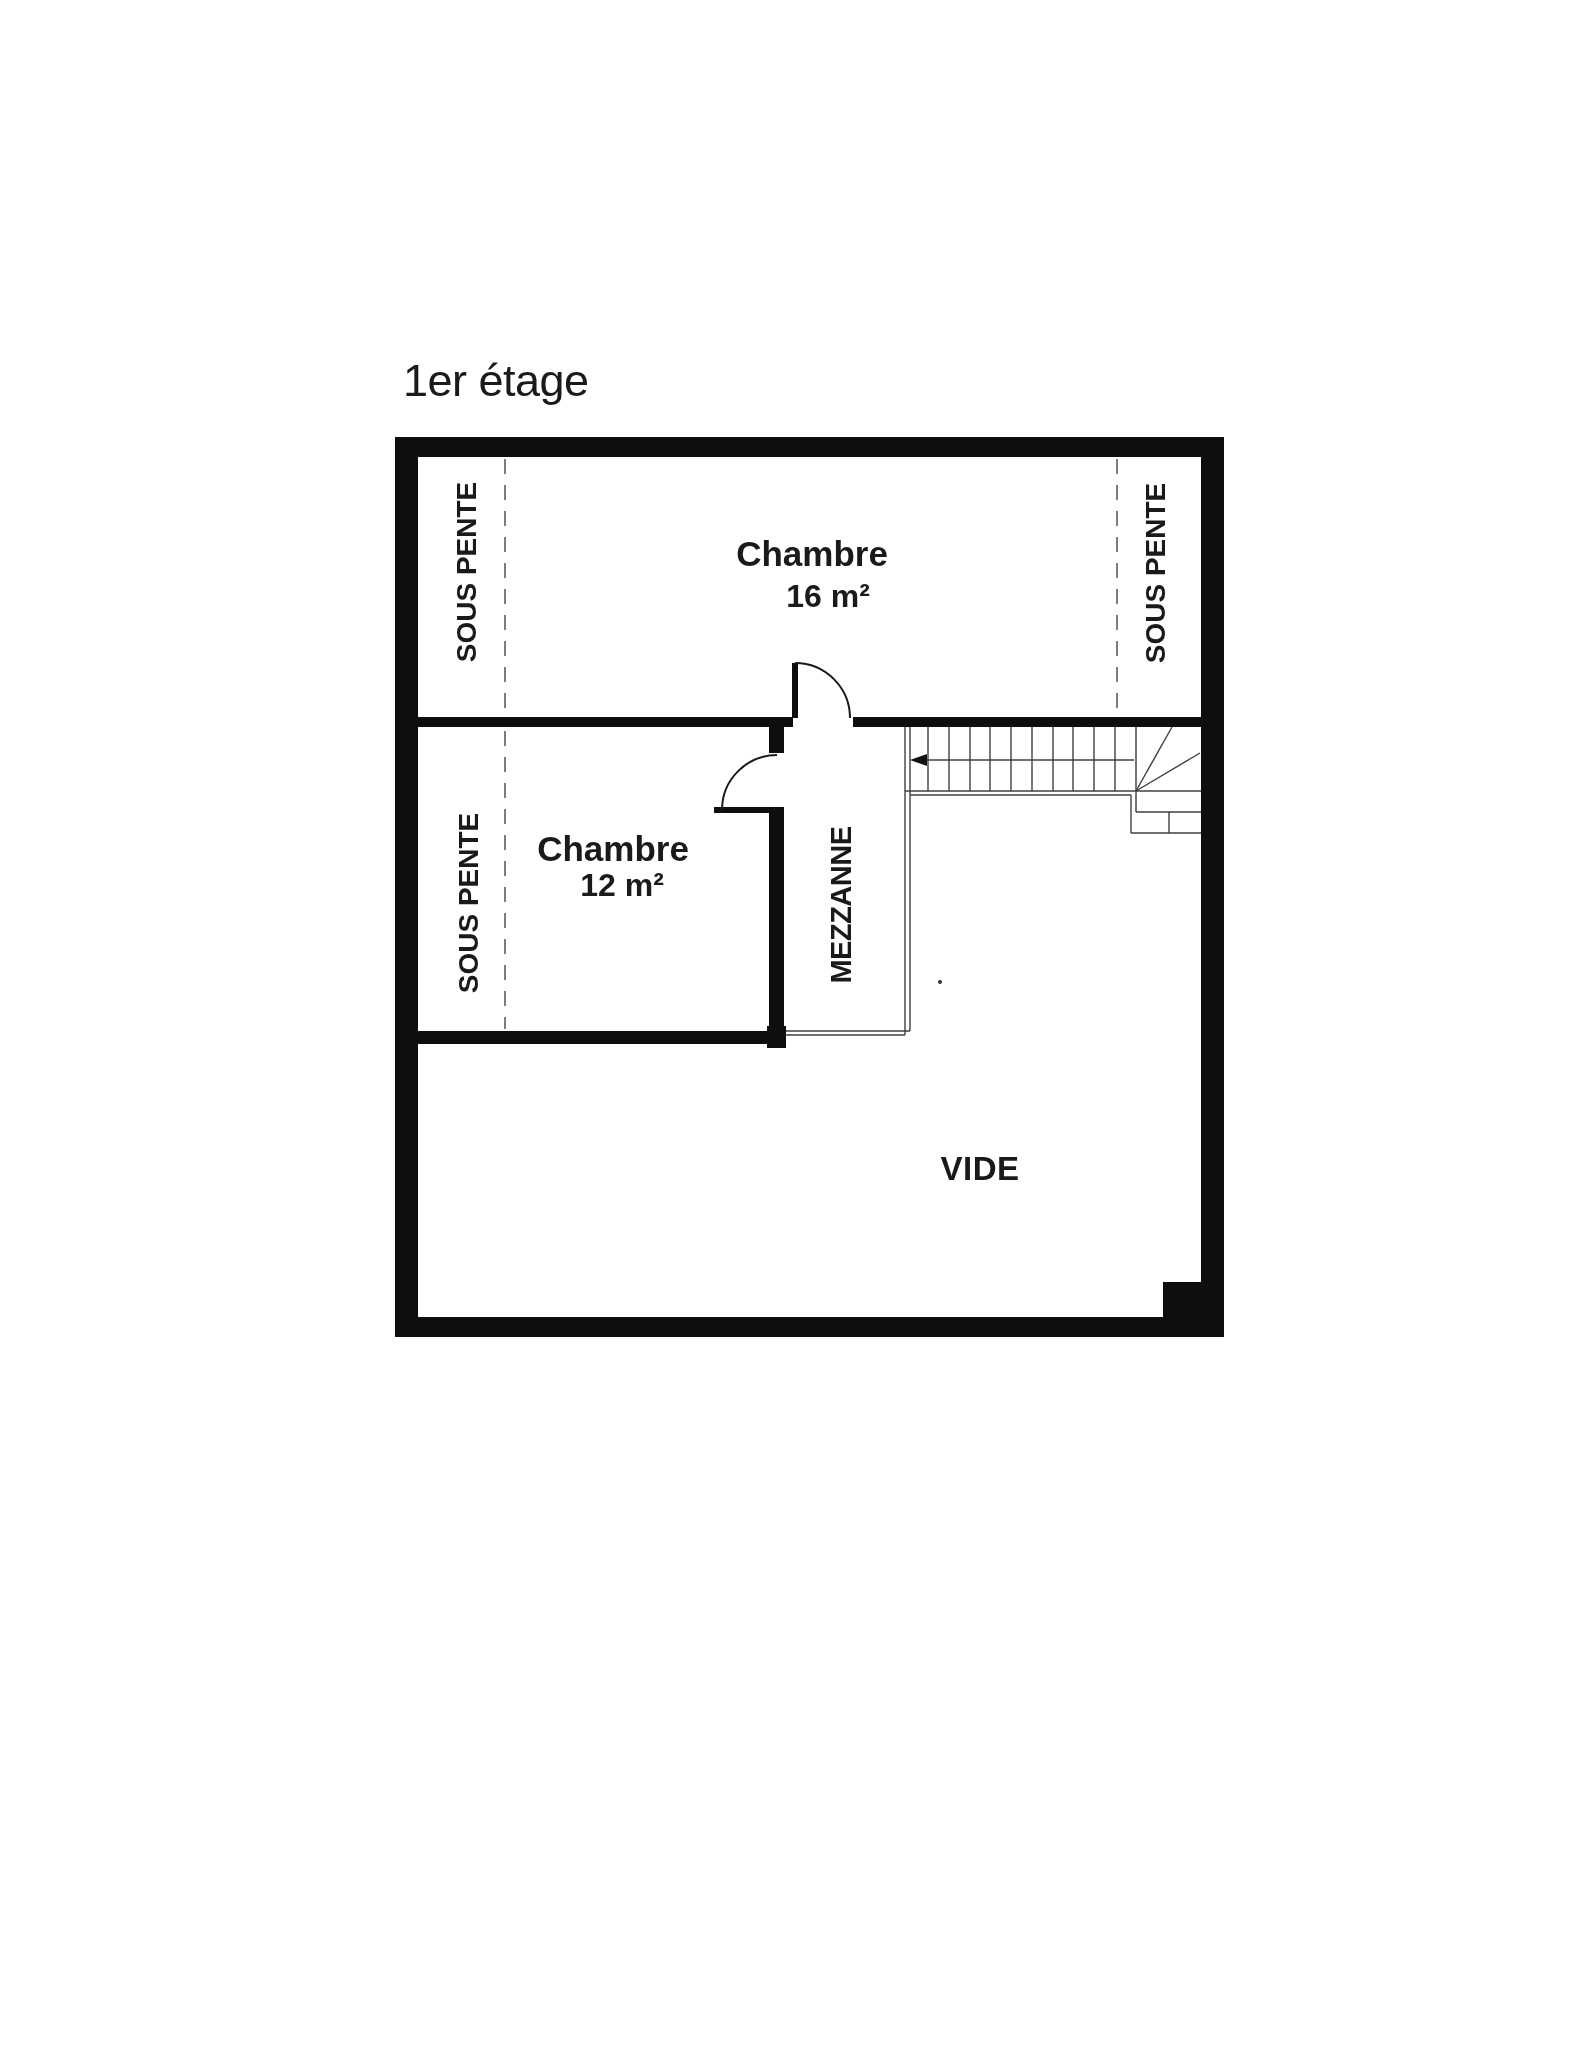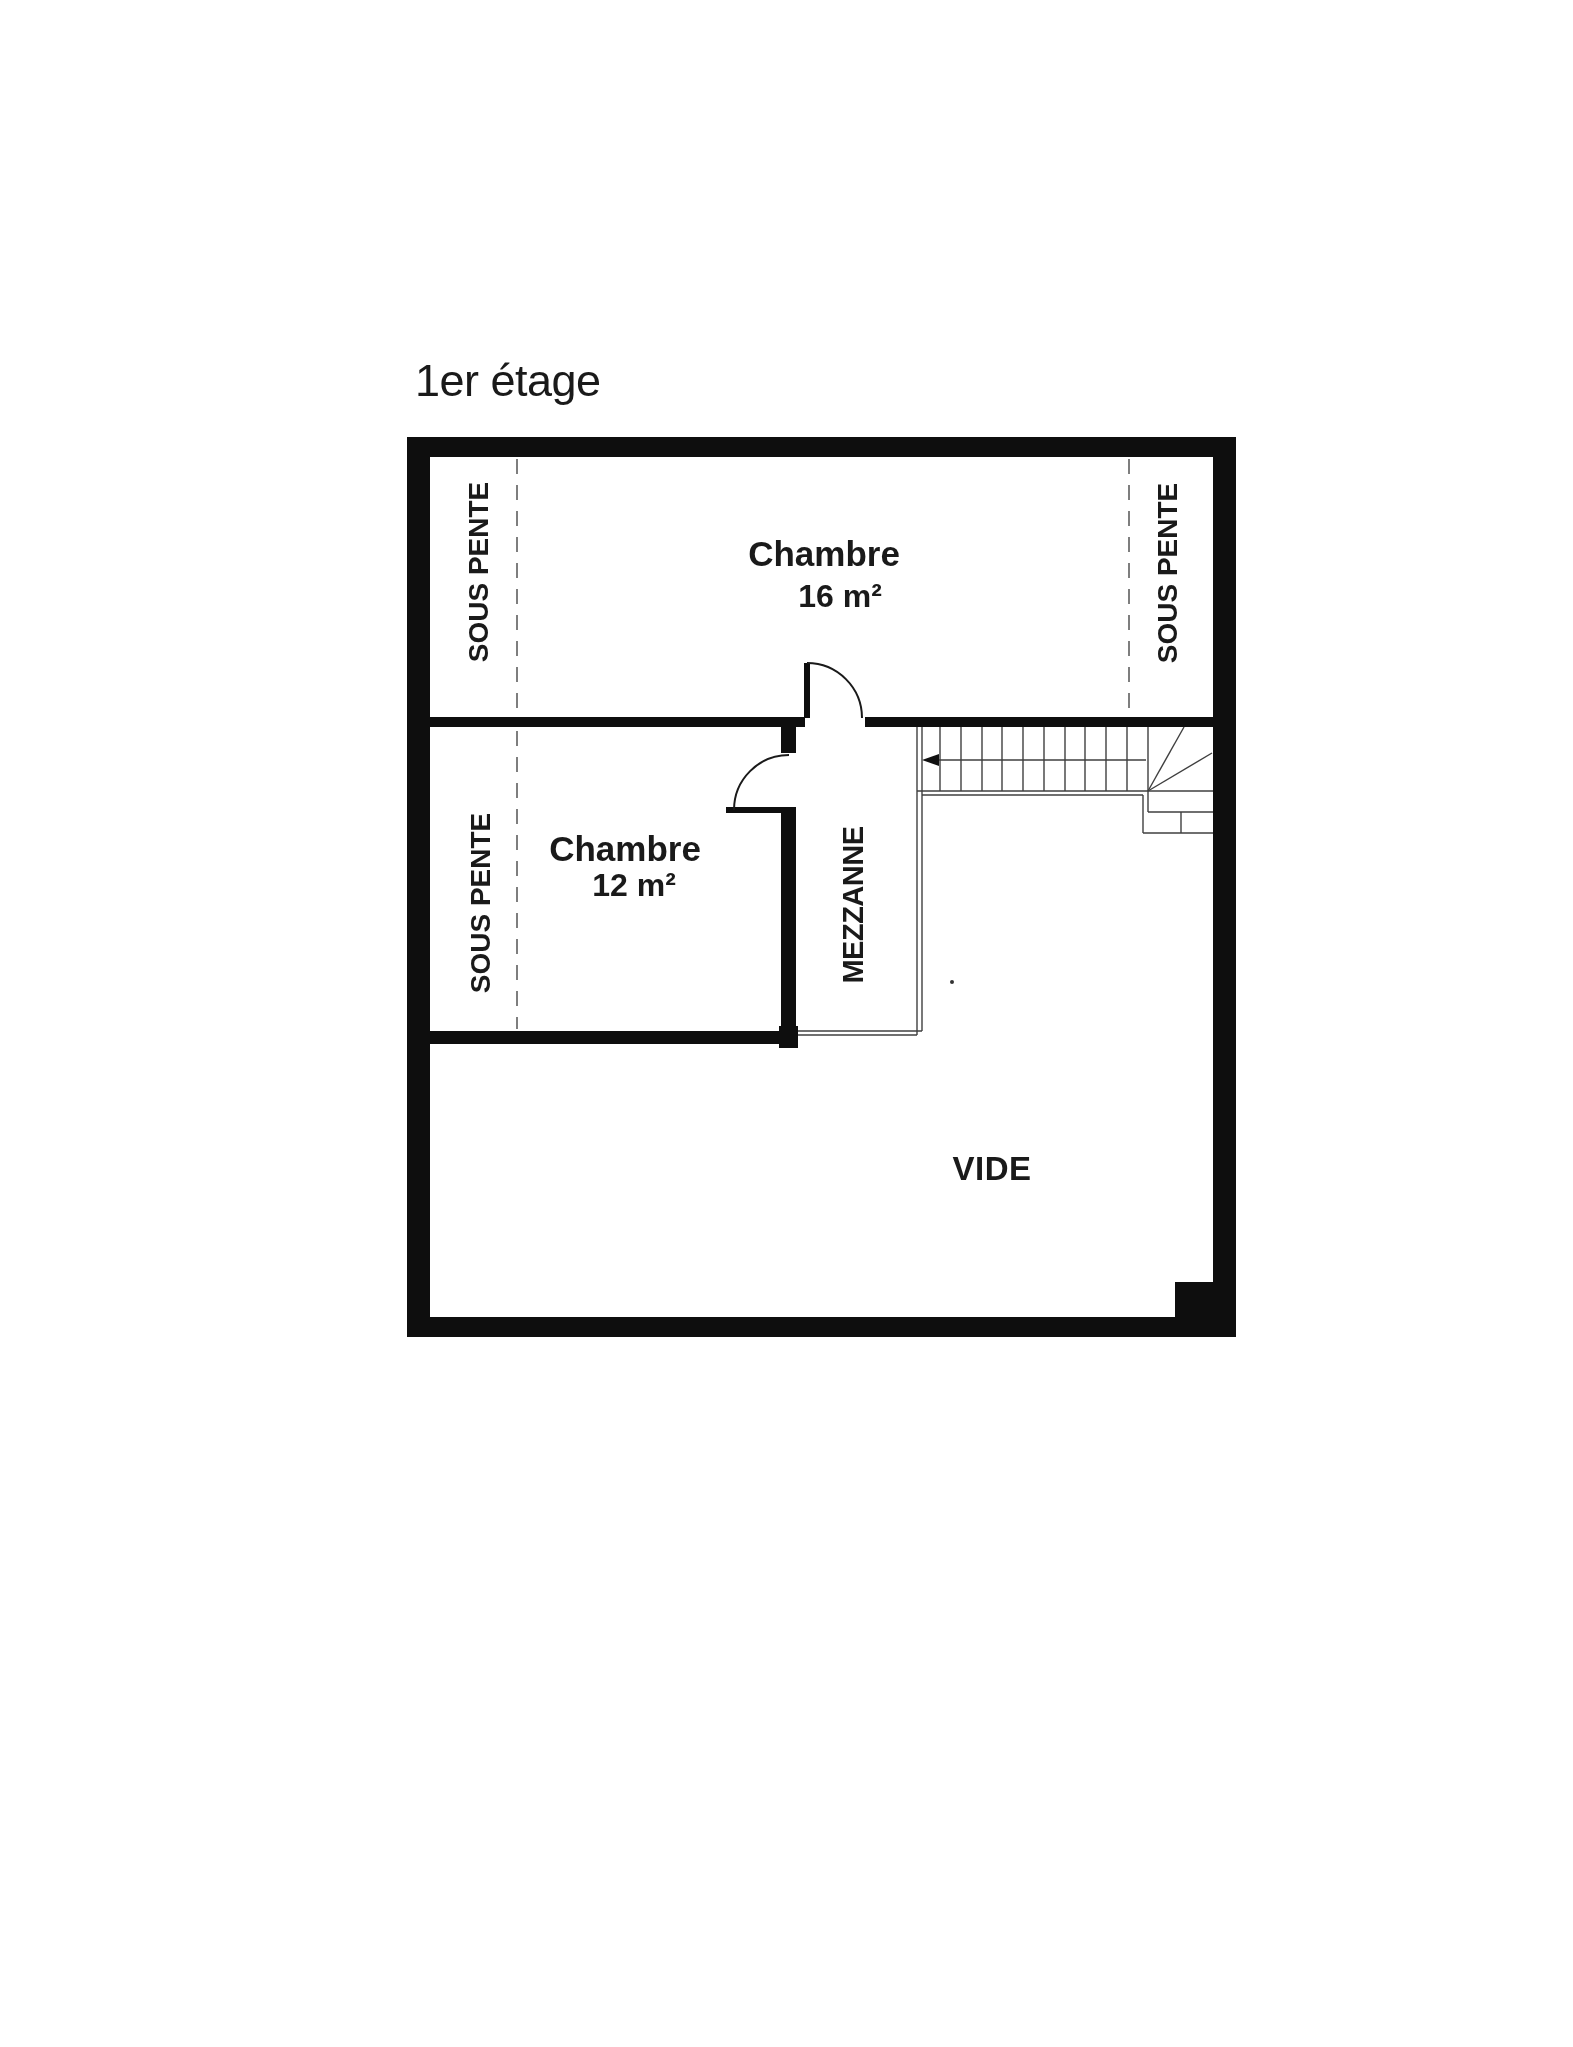--- a/index.html
+++ b/index.html
@@ -9,21 +9,20 @@
     width: 1573px;
     height: 2047px;
     font-family: "Liberation Sans", sans-serif;
   }
   #plan-stage {
     position: relative;
     width: 1375px;
     height: 2047px;
     background: #ffffff;
     overflow: hidden;
-    padding-left: 12px;
   }
   svg { display: block; }
   .wall { fill: #0e0e0e; stroke: none; }
   .thin { stroke: #3f3f3f; stroke-width: 1.4; fill: none; }
   .arc  { stroke: #1a1a1a; stroke-width: 2;   fill: none; }
   .dashed { stroke: #7e7e7e; stroke-width: 2; fill: none; stroke-dasharray: 15 11; }
   .lbl { fill: #1a1a1a; }
   .title-text   { font-size: 45px; font-weight: 400; letter-spacing: -0.5px; }
   .room-name    { font-size: 35px; font-weight: 700; }
   .room-area    { font-size: 32px; font-weight: 700; }

